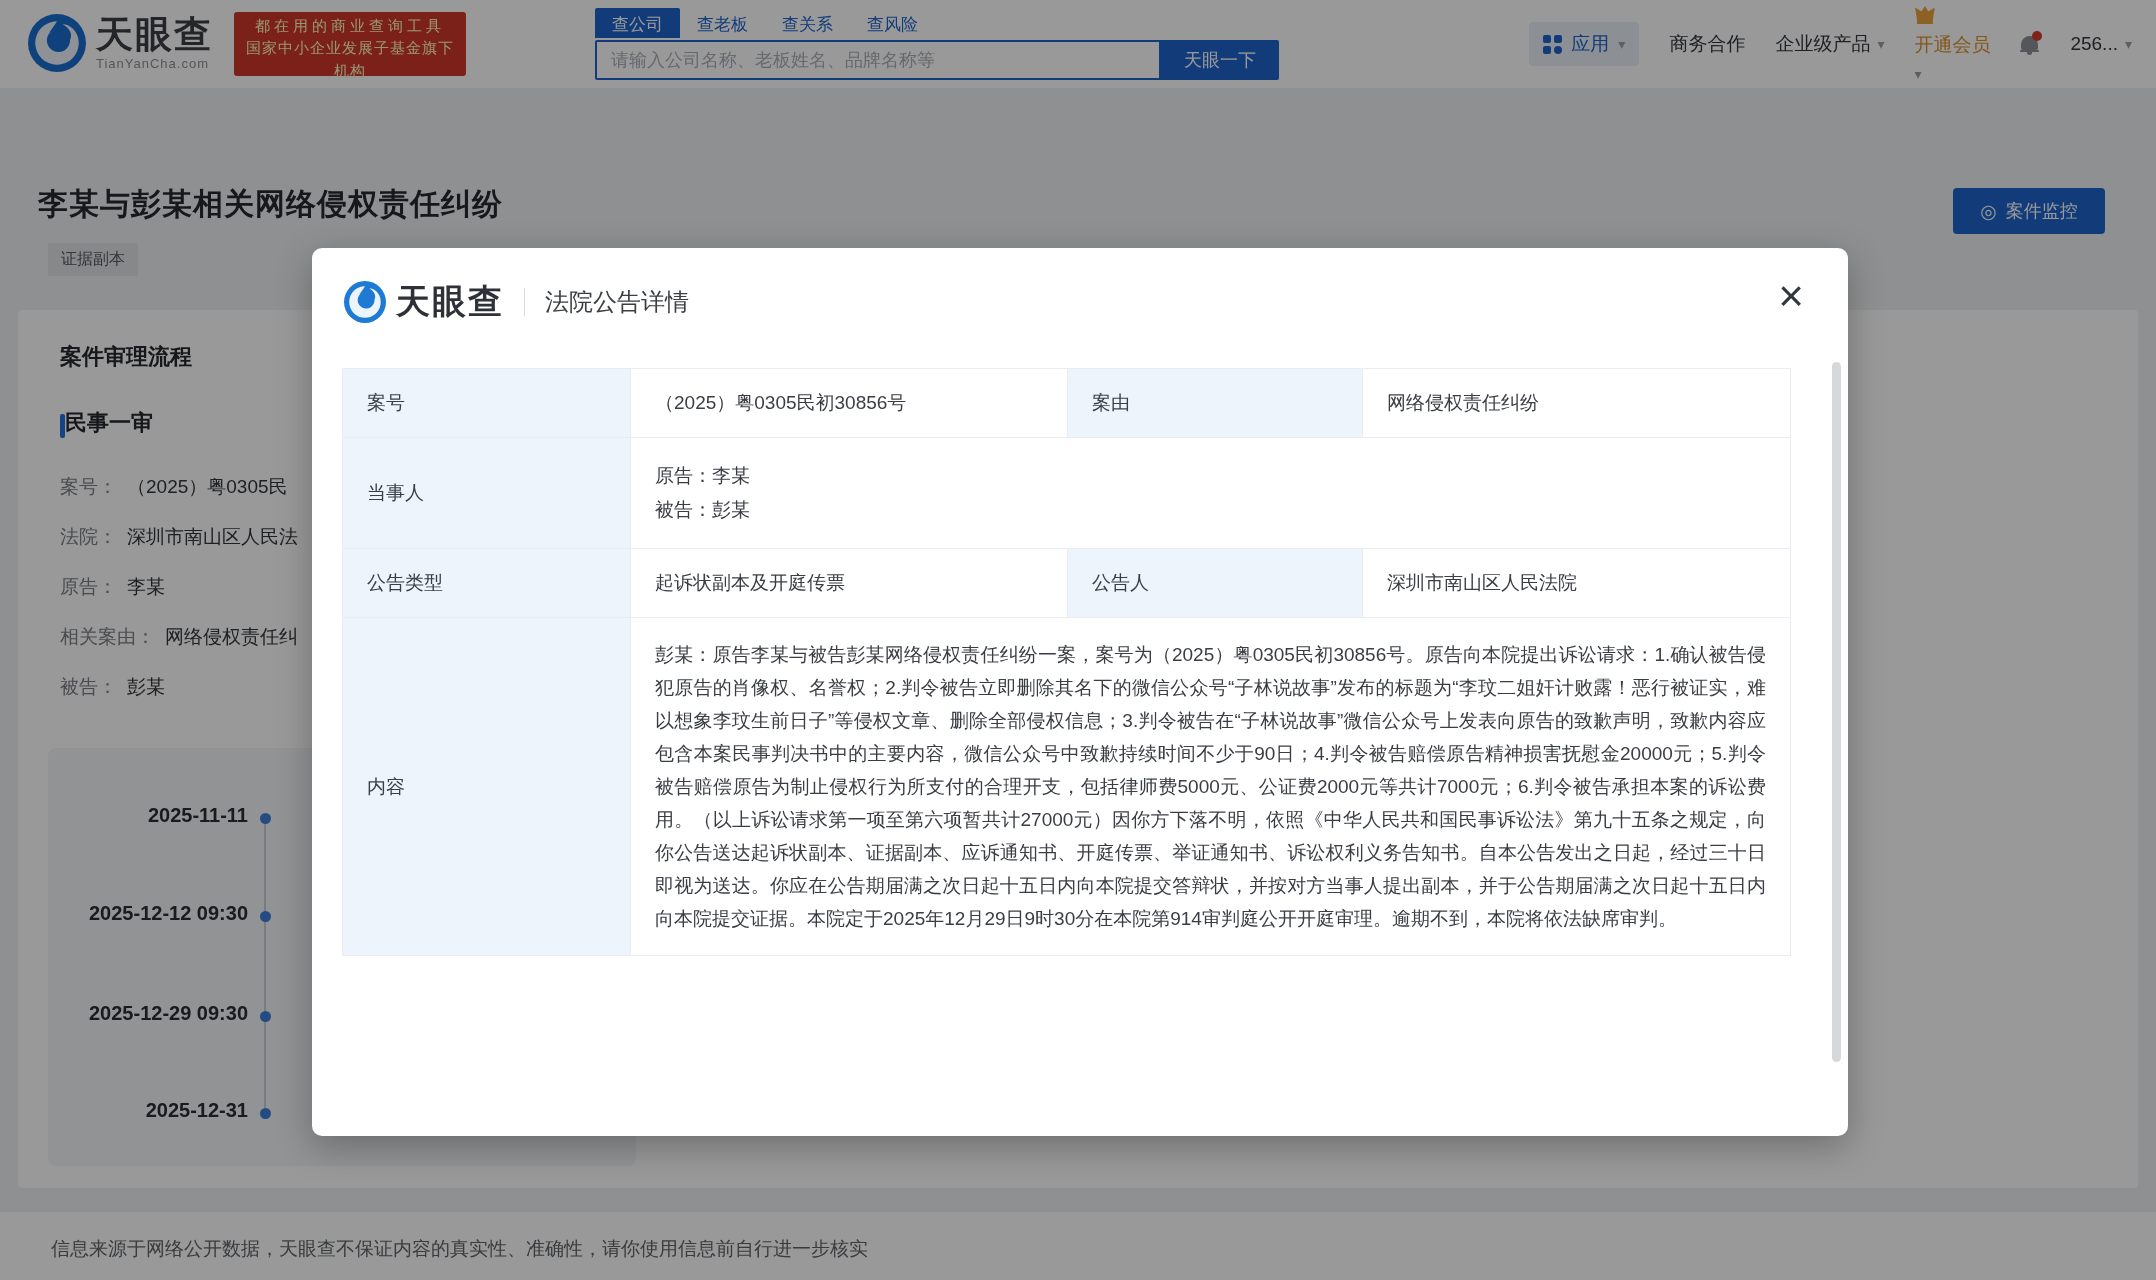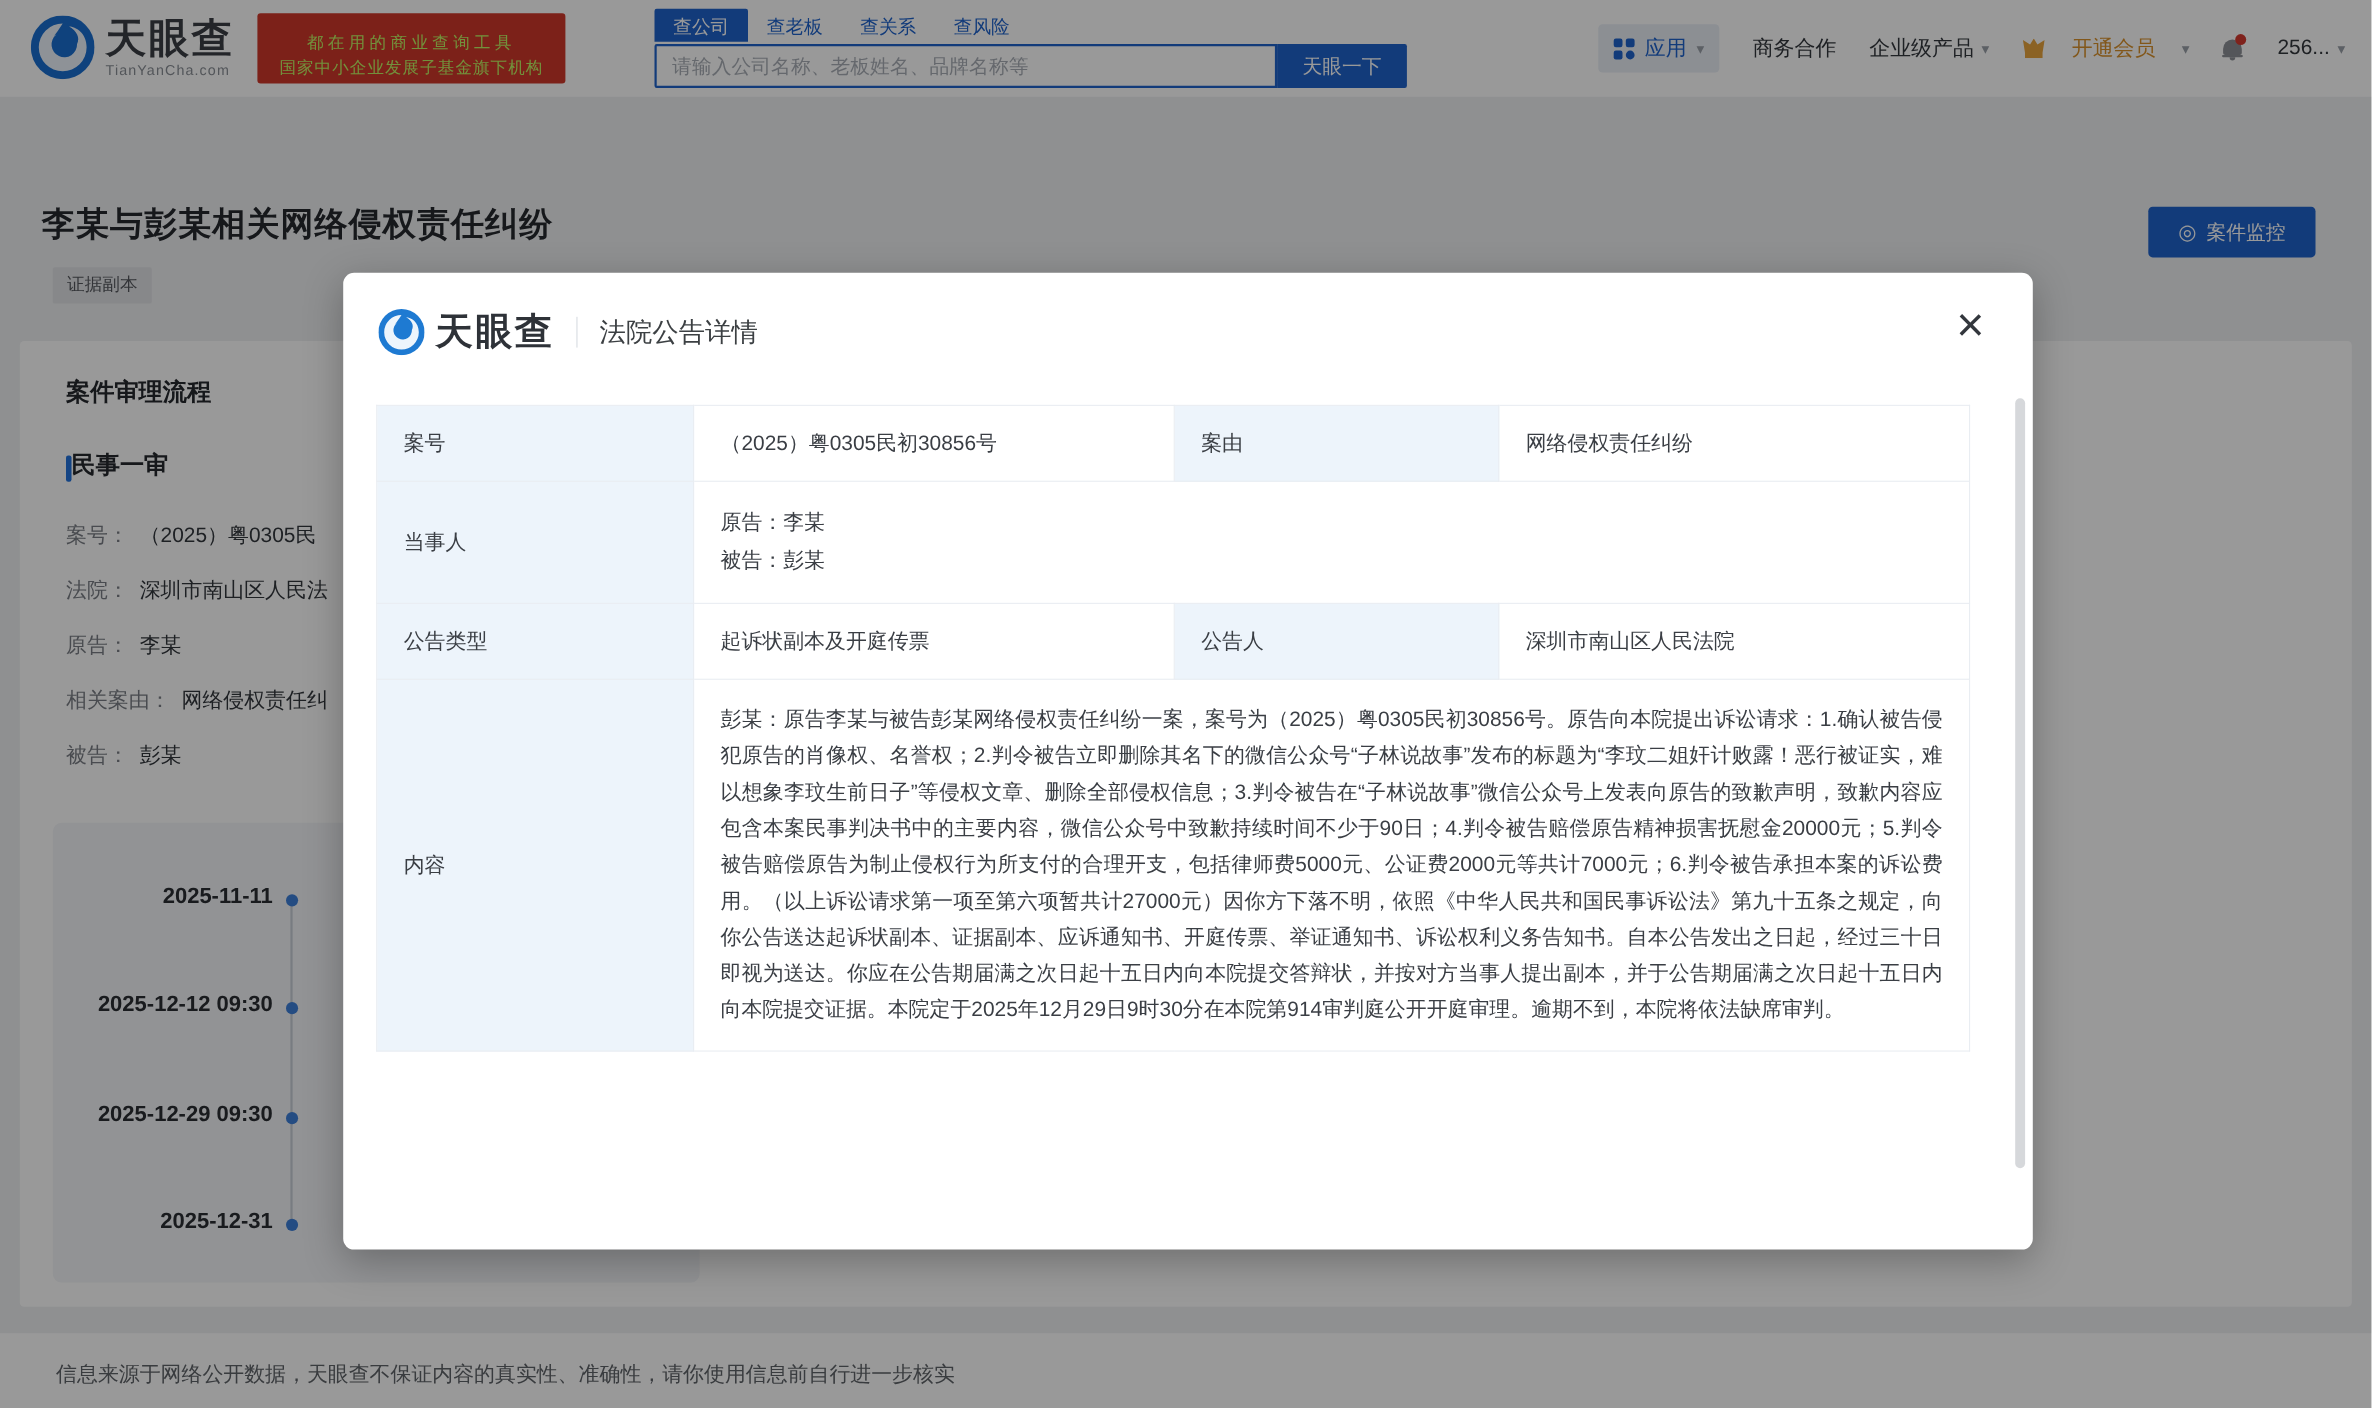--- a/index.html
+++ b/index.html
@@ -7,41 +7,41 @@
   body { font-family:"Liberation Sans","DejaVu Sans",sans-serif; color:#333; }
   .stage { position:relative; width:2156px; height:1280px; background:#eef0f2; overflow:hidden; }
 
   
   .header { position:absolute; top:0; left:0; width:100%; height:88px; background:#fff; z-index:1; }
   .logo { position:absolute; left:28px; top:14px; display:flex; }
   .logo-circle { width:58px; height:58px; }
   .logo-texts { margin-left:10px; }
   .logo-brand { font-size:37px; font-weight:700; color:#3b3f45; letter-spacing:2px; line-height:42px; }
   .logo-domain { font-size:13px; color:#8a8f96; letter-spacing:1px; }
-  .banner { position:absolute; left:234px; top:12px; width:280px; height:64px; background:#cf382a; border-radius:3px; color:#bef264; padding:16px 10px; text-align:center; }
+  .banner { position:absolute; left:234px; top:12px; width:232px; height:64px; background:#cf382a; border-radius:3px; color:#fef9c3; padding:2px 10px; text-align:center; }
   .banner-l1 { font-size:15px; letter-spacing:4px; line-height:23px; }
   .banner-l2 { font-size:15px; letter-spacing:1px; line-height:23px;font-family:Liberation Serif, serif; }
 
   .searchbox { position:absolute; left:595px; top:8px; }
   .search-tabs { display:flex; height:30px; }
   .search-tab { font-size:17px; color:#1f63cc; padding:5px 17px; cursor:pointer; }
   .search-tab.active { background:#1f63cc; color:#fff; border-radius:2px 2px 0 0; }
   .search-row { display:flex; margin-top:2px; }
   .search-input { width:566px; height:40px; border:2px solid #1f63cc; border-radius:2px 0 0 2px; font-size:18px; padding:0 14px; color:#333; outline:none; font-family:inherit; }
   .search-input::placeholder { color:#a9aeb6; }
   .search-btn { width:118px; height:40px; background:#1f63cc; color:#fff; border:none; font-size:18px; border-radius:0 2px 2px 0; cursor:pointer; font-family:inherit; }
 
   .hdr-right { position:absolute; right:24px; top:0; height:88px; display:flex; align-items:center; gap:30px; }
   .apps-chip { display:flex; align-items:center; gap:9px; background:#e9eef6; border-radius:4px; padding:9px 14px; color:#1f63cc; font-size:19px; cursor:pointer; }
   .grid-icon { display:grid; grid-template-columns:8px 8px; grid-template-rows:8px 8px; gap:3px; }
   .grid-icon i { background:#1f63cc; border-radius:2px; }
   .grid-icon i:nth-child(4) { border-radius:50%; }
   .nav-link { font-size:19px; color:#33373d; cursor:pointer; display:flex; align-items:center; gap:7px; }
   .caret { font-size:14px; color:#9aa0a8; }
-  .vip { color:#d9912c; font-size:19px; display:flex; align-items:center; gap:24px; cursor:pointer; }
+  .vip { color:#d9912c; font-size:19px; display:flex; align-items:flex-start; gap:8px; cursor:pointer;flex-direction:column; }
   .crown-icon { width:21px; height:18px; background:#e8a33d; clip-path:polygon(50% 0,66% 30%,97% 8%,88% 72%,88% 100%,12% 100%,12% 72%,3% 8%,34% 30%); }
   .bell-wrap { position:relative; width:20px; height:22px; cursor:pointer; }
   .bell-body { position:absolute; left:1px; top:3px; width:17px; height:14px; background:#8d9096; border-radius:9px 9px 2px 2px; }
   .bell-base { position:absolute; left:0; top:17px; width:19px; height:2px; background:#8d9096; border-radius:1px; }
   .bell-clapper { position:absolute; left:7px; top:19px; width:5px; height:3px; background:#8d9096; border-radius:0 0 3px 3px; }
   .bell-dot { position:absolute; right:-2px; top:-2px; width:10px; height:10px; background:#d43a30; border-radius:50%; }
   .phone { font-size:19px; color:#33373d; display:flex; align-items:center; gap:7px; cursor:pointer; }
 
   
   .page-title { position:absolute; left:38px; top:184px; font-size:30px; font-weight:700; color:#26292e; letter-spacing:1px; }

